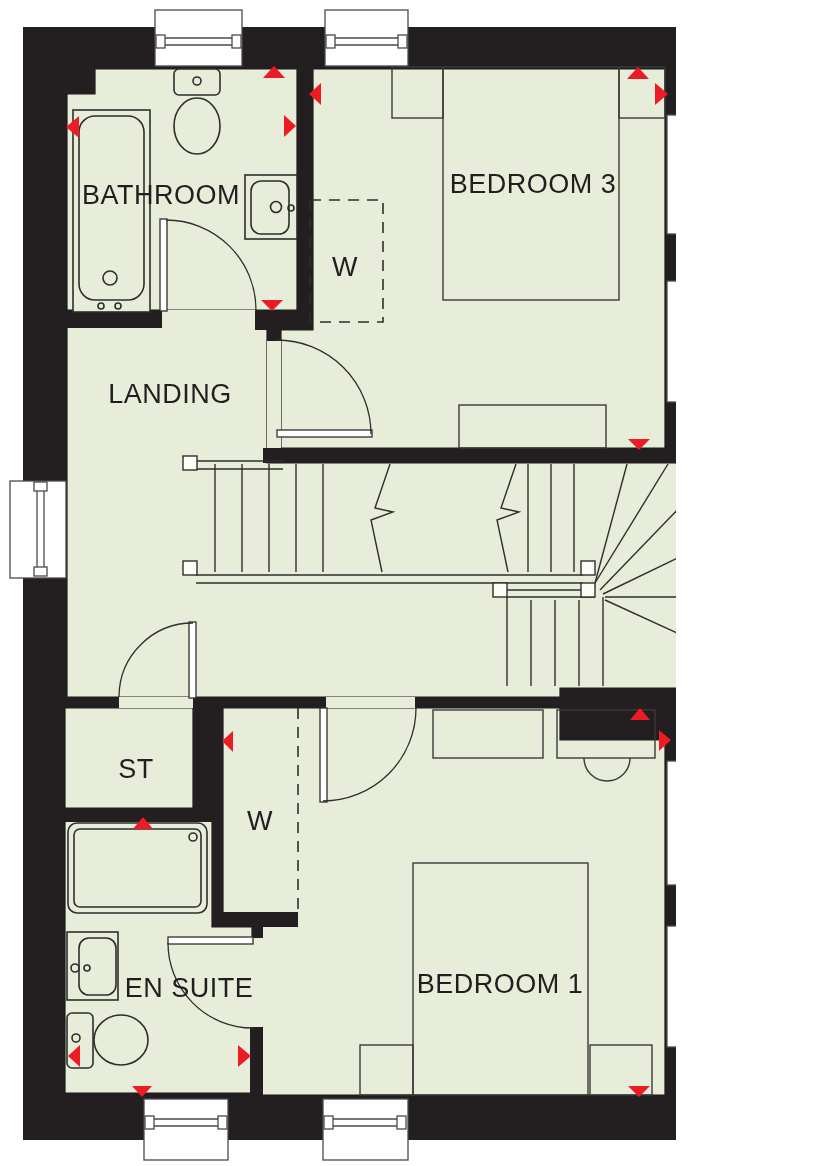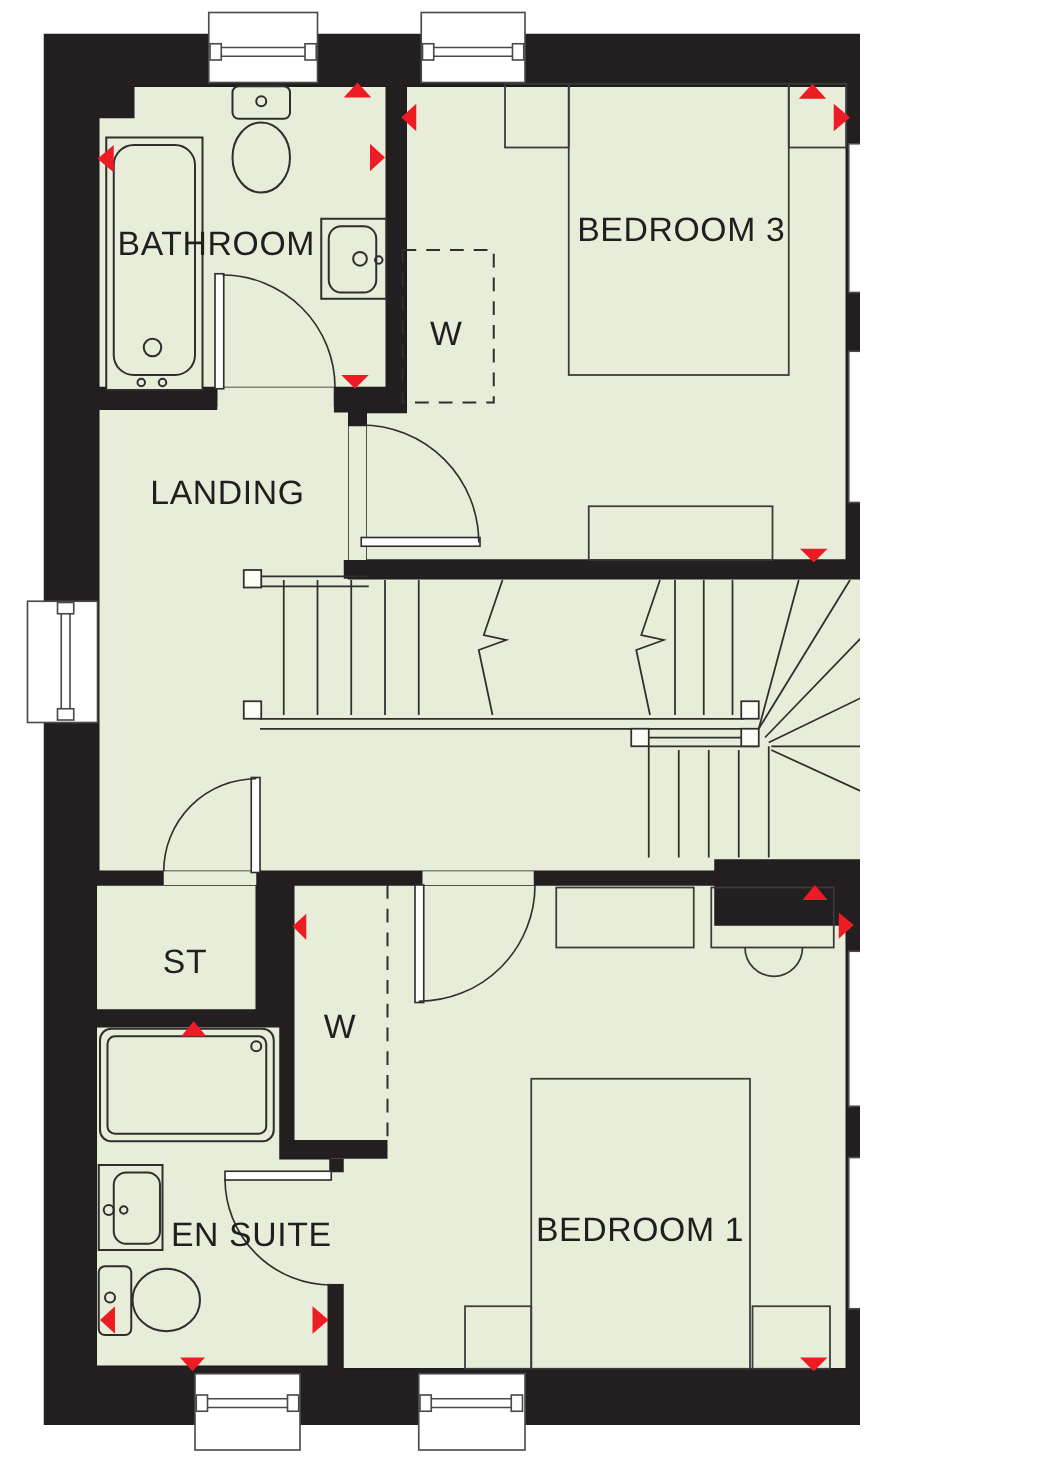--- a/index.html
+++ b/index.html
@@ -1,17 +1,17 @@
 <!DOCTYPE html>
 <html style="--floor: #e7edd8; --wall: #231f20; --marker: #ed1c24; --line: #2e2e2e; --background: #ffffff;"><head>
 <meta charset="utf-8">
 <style>
   html,body{margin:0;padding:0;background:#fff;}
   #stage{position:relative;width:676px;height:1166px;background:var(--background,#fff);overflow:hidden;
-         font-family:"Liberation Sans",sans-serif;margin-left:12px;}
+         font-family:"Liberation Sans",sans-serif;}
   svg{position:absolute;left:0;top:0;}
   :root{--floor:#e7edd8;--wall:#231f20;--marker:#ed1c24;--line:#2e2e2e;--background:#ffffff;}
   .wallfill{fill:var(--wall);}
   .floor{fill:var(--floor);stroke:#1c1c1c;stroke-width:1.2;}
   .thresh{fill:var(--floor);stroke:none;}
   .fix{fill:none;stroke:var(--line);stroke-width:1.6;}
   .fixc{fill:var(--floor);stroke:var(--line);stroke-width:1.6;}
   .furn{fill:none;stroke:#3a3a3a;stroke-width:1.4;}
   .win{fill:#fff;stroke:#4a4a4a;stroke-width:1.3;}
   .winl{fill:none;stroke:#4a4a4a;stroke-width:1.3;}

